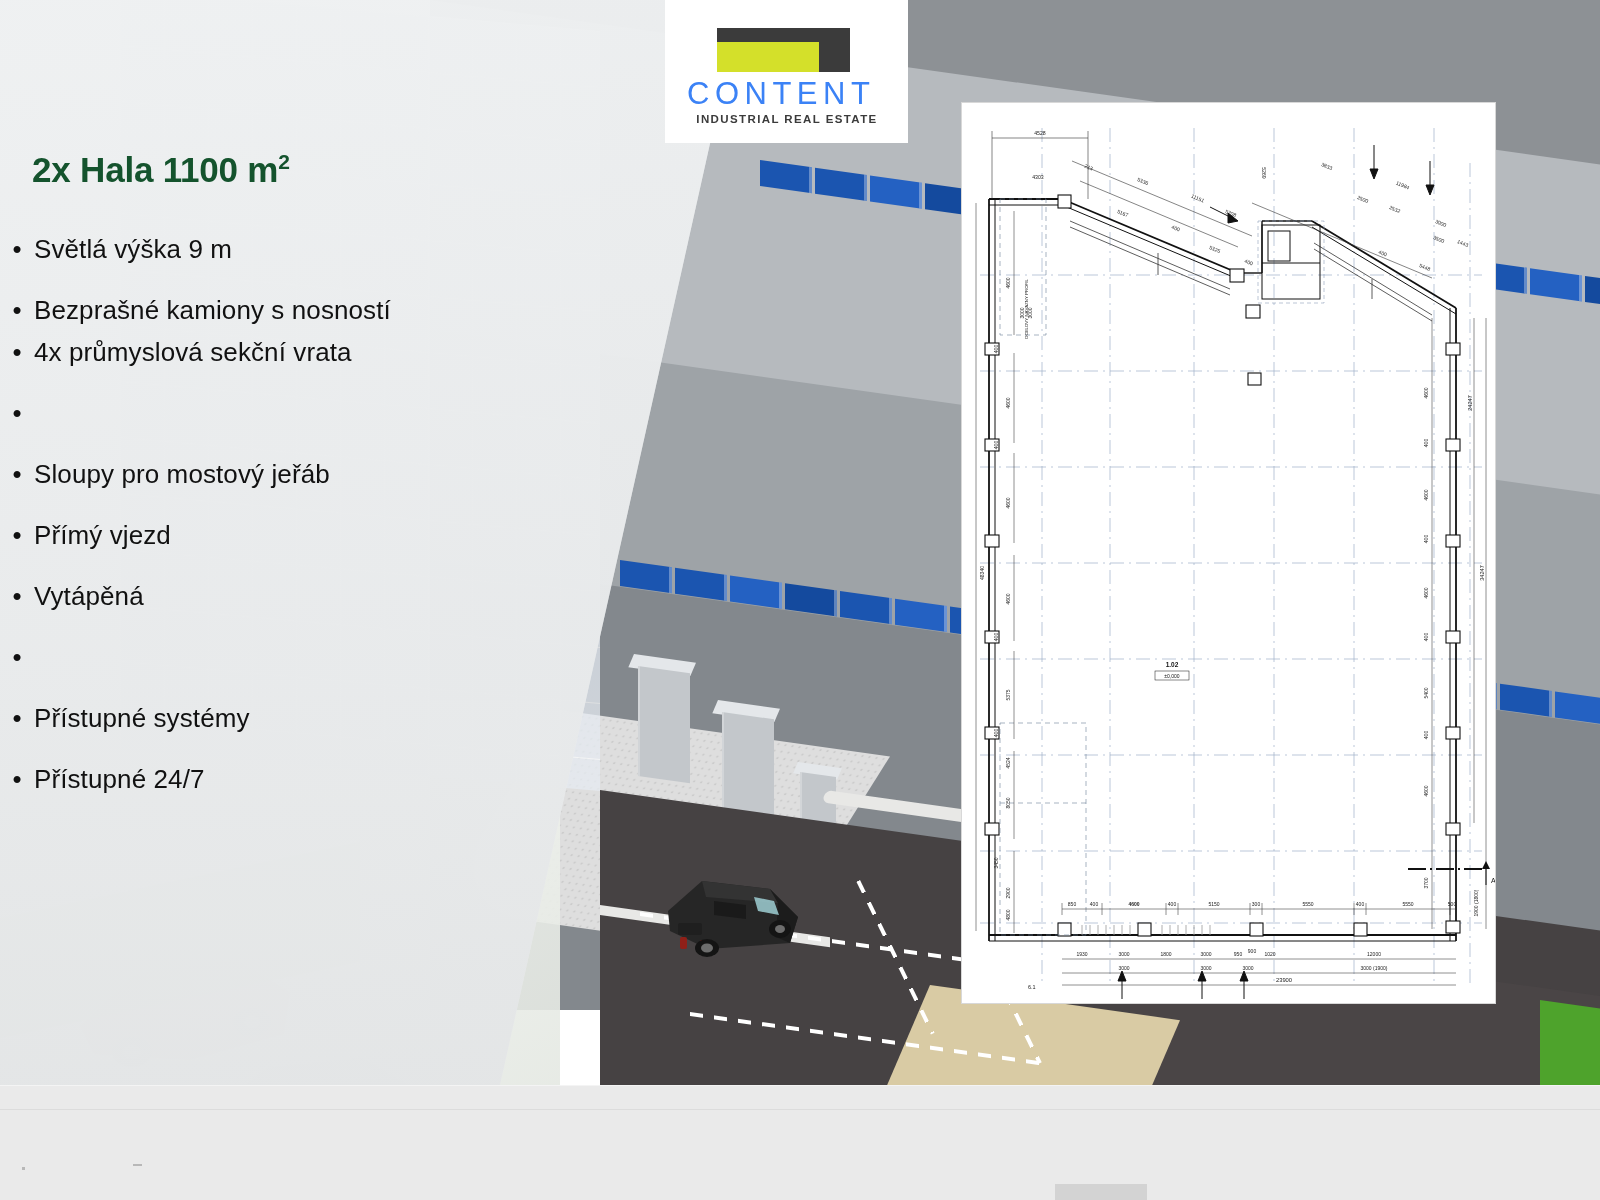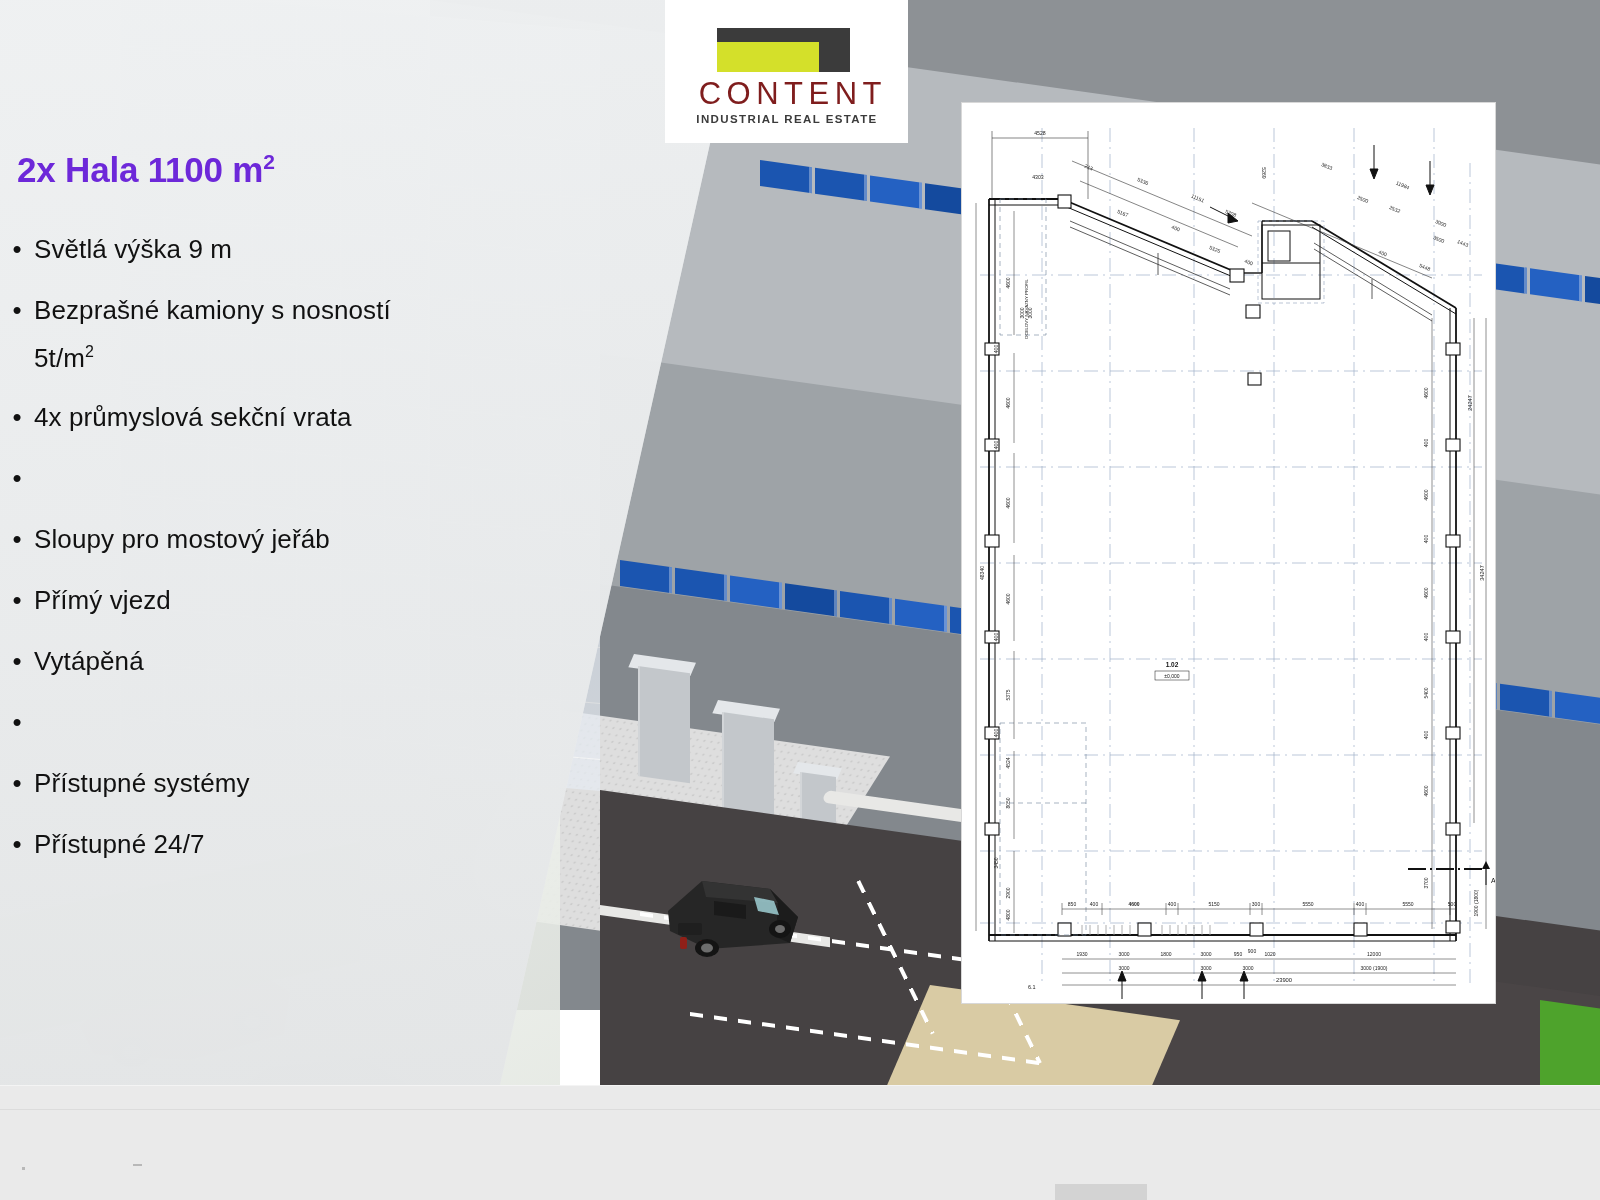--- a/index.html
+++ b/index.html
@@ -187,22 +187,22 @@
     position:absolute; inset:0;
     background-image:
       linear-gradient(to right, rgba(255,255,255,.85) 1px, transparent 1px),
       linear-gradient(to bottom, rgba(255,255,255,.85) 1px, transparent 1px);
     background-size:44px 56px;
   }
 
   
   .content { position:absolute; left:0; top:0; width:560px; z-index:40; }
   .title {
-    position:absolute; left:17px; top:150px;
-    font-size:35px; font-weight:bold; color:#6d28d9;
+    position:absolute; left:32px; top:150px;
+    font-size:35px; font-weight:bold; color:#14532d;
     letter-spacing:-0.2px; white-space:nowrap;
   }
   .title sup { font-size:21px; vertical-align:super; }
   .bullets { position:absolute; left:0; top:232px; width:540px; }
   .bullet {
     display:flex; align-items:flex-start;
     margin-bottom:27px; color:#111;
   }
   .bullet .dot {
     width:34px; flex:0 0 34px; text-align:center;
@@ -389,24 +389,20 @@
       <div class="bullet">
         <span class="dot">•</span>
         <span class="txt">Světlá výška 9 m</span>
       </div>
 
       <div class="bullet wrap">
         <span class="dot">•</span>
         <span class="txt">Bezprašné kamiony s nosností</span>
       </div>
 
-      <div class="bullet cont">
-        <span class="dot">&nbsp;</span>
-        <span class="txt"><span>5t/m</span><sup>2</sup></span>
-      </div>
 
       <div class="bullet">
         <span class="dot">•</span>
         <span class="txt">4x průmyslová sekční vrata</span>
       </div>
 
       <div class="bullet">
         <span class="dot">•</span>
       </div>
 
@@ -443,22 +439,22 @@
   </div>
 
   <div style="position:absolute; left:665px; top:0; width:243px; height:143px;
               background:#fff; z-index:50;">
     <div style="position:absolute; left:52px; top:28px; width:133px; height:44px;
                 background:#3b3b3b;"></div>
     <div style="position:absolute; left:52px; top:42px; width:102px; height:30px;
                 background:#d4e02a;"></div>
     <div style="position:absolute; left:155px; top:28px; width:30px; height:44px;
                 background:#3b3b3b;"></div>
-    <div style="position:absolute; left:22px; top:76px; width:200px; text-align:right;
-                font-size:31px; font-weight:normal; letter-spacing:5.5px; color:#7f1d1d;">CONTENT</div>
+    <div style="position:absolute; left:22px; top:76px; width:200px; text-align:left;
+                font-size:31px; font-weight:normal; letter-spacing:5.5px; color:#3b82f6;">CONTENT</div>
     <div style="position:absolute; left:22px; top:113px; width:200px; text-align:center;
                 font-size:11.5px; font-weight:bold; letter-spacing:1.4px; color:#3b3b3b;">INDUSTRIAL REAL ESTATE</div>
   </div>
 
   <div class="plan">
     <svg width="533" height="900" viewBox="0 0 533 900">
       <rect x="0" y="0" width="533" height="900" fill="#ffffff"></rect>
 
       <g stroke="#9fb0c8" stroke-width="0.7" stroke-dasharray="14 5 2 5" fill="none">
         <line x1="80" y1="25" x2="80" y2="880"></line>

